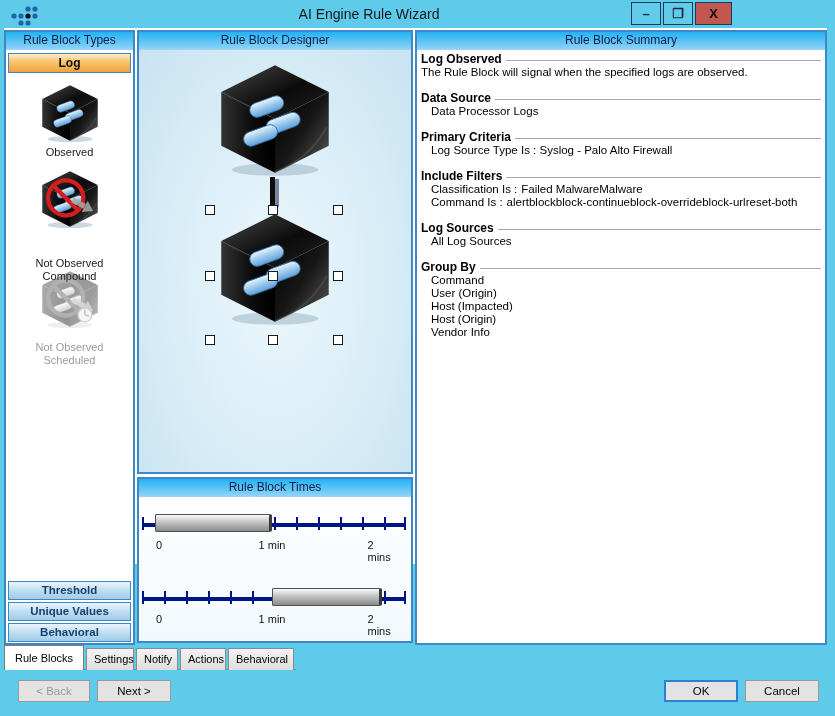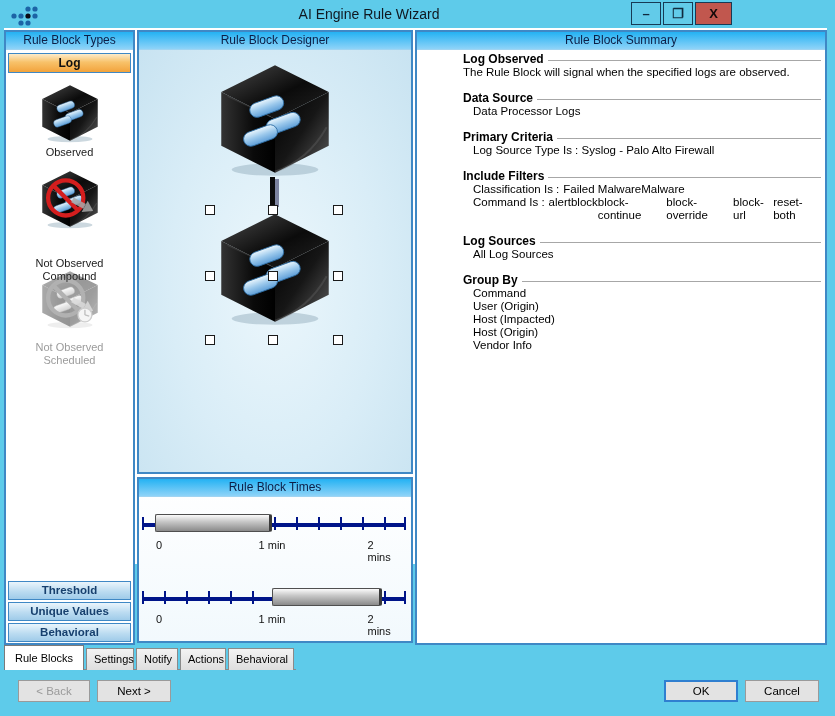--- a/index.html
+++ b/index.html
@@ -85,21 +85,21 @@
     background: linear-gradient(180deg, #fbfbfb 0%, #c9c9c9 40%, #8a8a8a 100%);
     border: 1px solid #4f4f4f; border-right: 3px solid #3a3a3a; border-radius: 2px;
     cursor: ew-resize;
   }
   .slider-label { position: absolute; transform: translateX(-50%); font-size: 11px; color: #111; }
 
   
   .summary-panel { left: 411px; top: 2px; width: 412px; height: 615px; }
   .summary-body { position: absolute; top: 18px; left: 0; right: 0; bottom: 0;
     padding: 3px 4px 0 4px; overflow: hidden; }
-  .sec { margin-bottom: 13px; margin-left: 42px; }
+  .sec { margin-bottom: 13px; }
   .sec-title { display: flex; align-items: center; gap: 4px;
     font-size: 12px; font-weight: bold; color: #000; line-height: 13px; }
   .sec-rule { flex: 1; height: 2px; border-top: 1px solid #a7a7a7; border-bottom: 1px solid #fff; margin-top: 2px; }
   .sec-line { font-size: 11.5px; color: #000; line-height: 13px; }
   .ind { margin-left: 10px; }
   .kv { display: flex; gap: 4px; margin-left: 10px; }
   .kv-label { font-size: 11.5px; color: #000; line-height: 13px; white-space: nowrap; }
   .kv-values { display: flex; flex-direction: row; }
 
   

